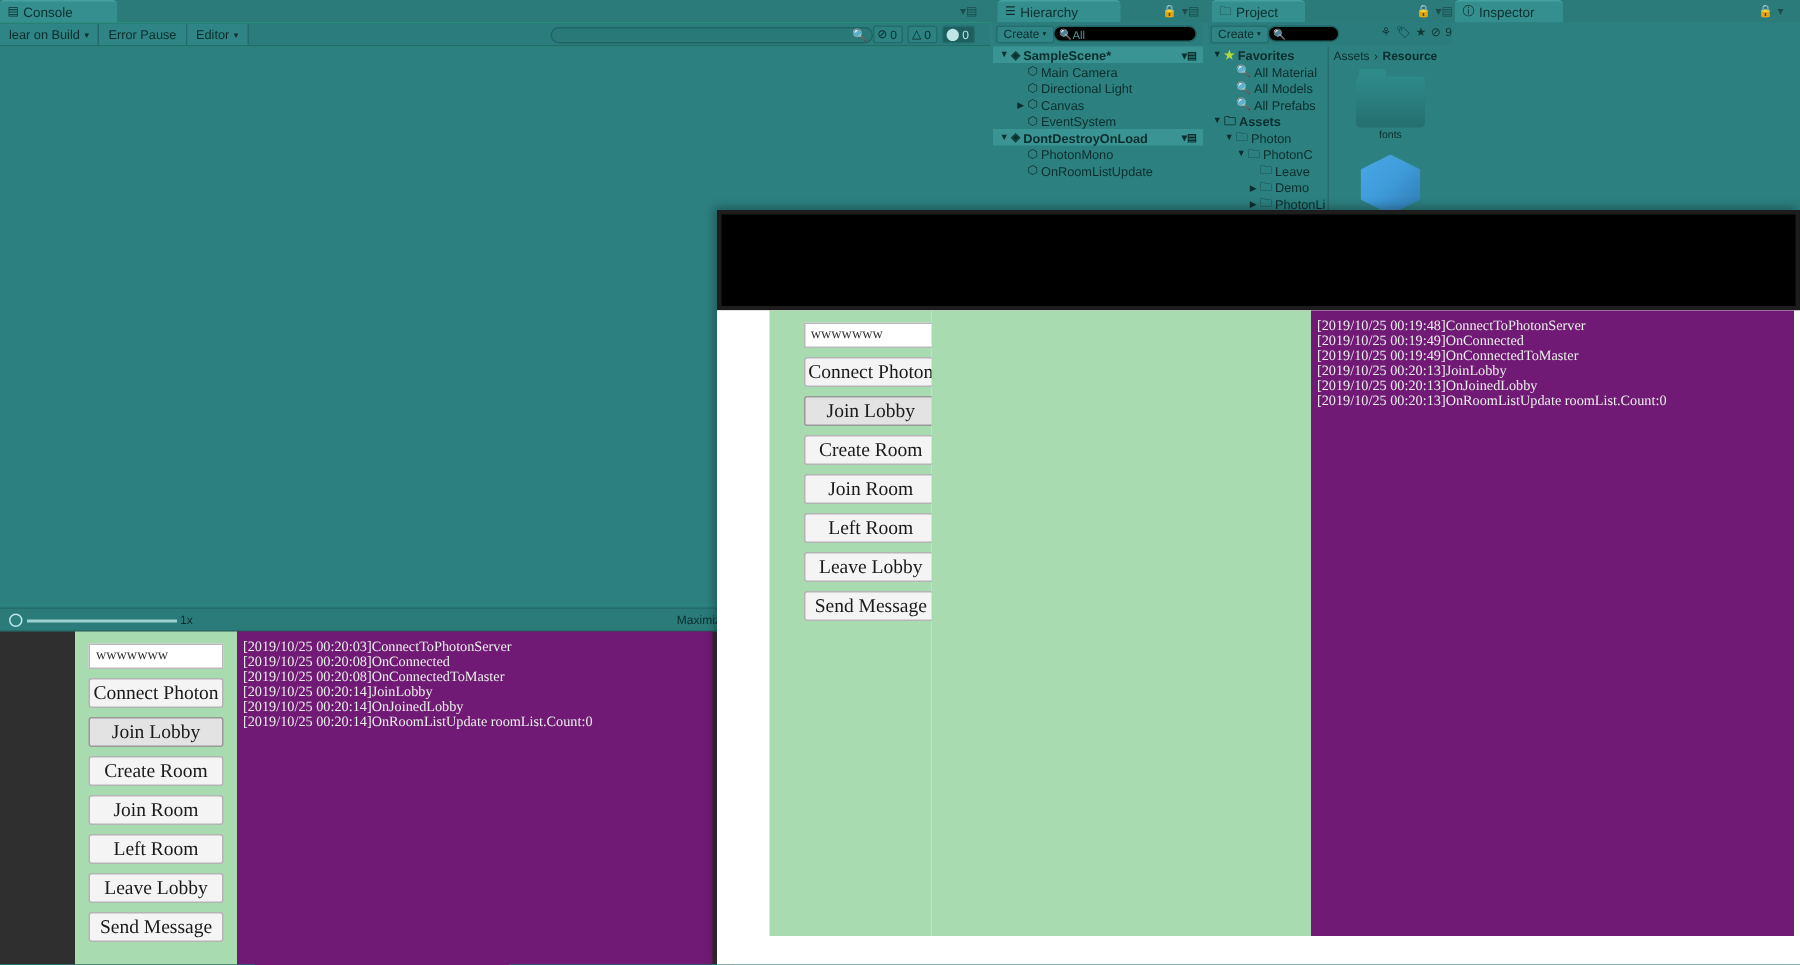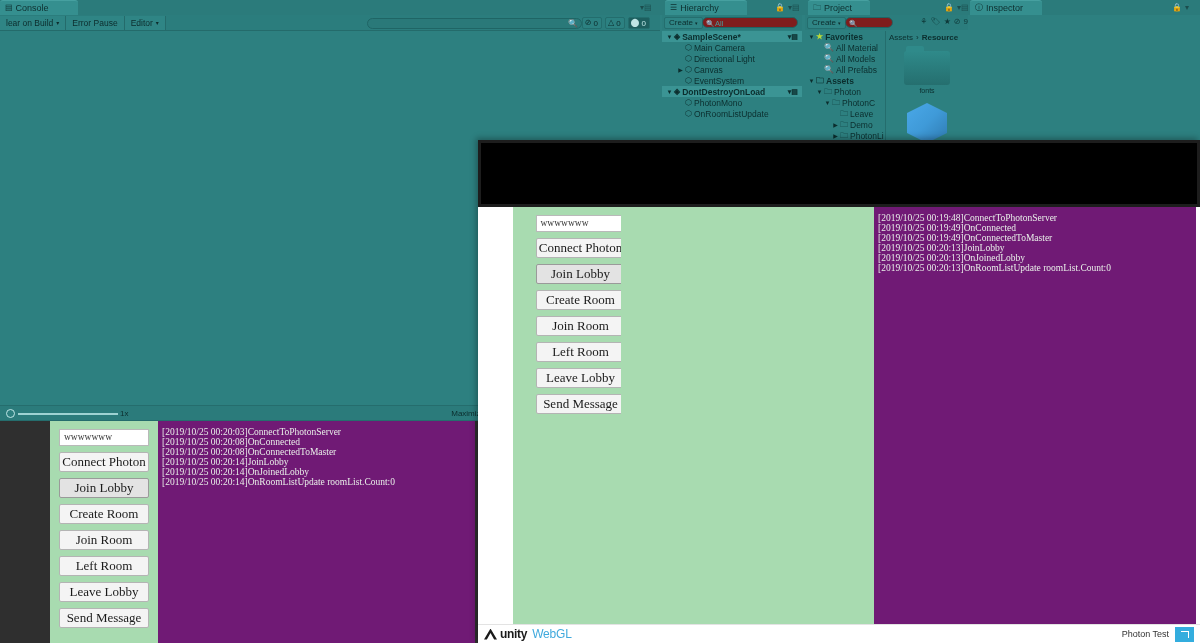--- a/index.html
+++ b/index.html
@@ -97,21 +97,21 @@
     background: #2b7d7d; display: flex; align-items: center;
   }
   .mini-create {
     height: 12px; padding: 0 4px; margin-left: 2px;
     background: #2f8585; border: 1px solid #246e6e; border-radius: 2px;
     font-size: 8px; color: #0c2c2c; display: flex; align-items: center;
   }
   .mini-create::after { content: "▾"; font-size: 5px; margin-left: 2px; }
   .mini-search {
     position: absolute; left: 40px; top: 2px; right: 4px; height: 11px;
-    background: #7f1d1d; border: 1px solid #1f6565; border-radius: 6px;
+    background: #000000; border: 1px solid #1f6565; border-radius: 6px;
     font-size: 7.5px; color: #4d9a9a; padding-left: 12px; line-height: 11px;
   }
   .mini-search .mag { position: absolute; left: 3px; top: 0; font-size: 7px; }
   .tree { position: absolute; left: 0; top: 16px; right: 0; bottom: 0; }
   .trow {
     height: 11px; display: flex; align-items: center;
     font-size: 8.5px; color: #0b2d2d; white-space: nowrap;
   }
   .trow.sel { background: #3b9494; font-weight: bold; }
   .arrow { width: 9px; font-size: 6px; text-align: center; color: #0b2d2d; }
@@ -537,29 +537,16 @@
         <div class="log-box" style="width:322px; height:417px;" id="front-log">
             <div class="log-line">[2019/10/25 00:19:48]ConnectToPhotonServer</div>
             <div class="log-line">[2019/10/25 00:19:49]OnConnected</div>
             <div class="log-line">[2019/10/25 00:19:49]OnConnectedToMaster</div>
             <div class="log-line">[2019/10/25 00:20:13]JoinLobby</div>
             <div class="log-line">[2019/10/25 00:20:13]OnJoinedLobby</div>
             <div class="log-line">[2019/10/25 00:20:13]OnRoomListUpdate roomList.Count:0</div>
           </div>
       </div>
 
-      <div class="unity-footer">
-        <div class="unity-logo-wrap">
-          <span class="unity-mark"></span>
-          <span class="unity-word">unity</span>
-          <span class="webgl-word">WebGL</span>
-        </div>
-        <div class="footer-right">
-          <span class="footer-txt">Photon Test</span>
-          <span class="fullscreen-btn">
-            <span class="fs-glyph"></span>
-          </span>
-        </div>
-      </div>
     </div>
   </div>
 
 </div>
 
 </body></html>

